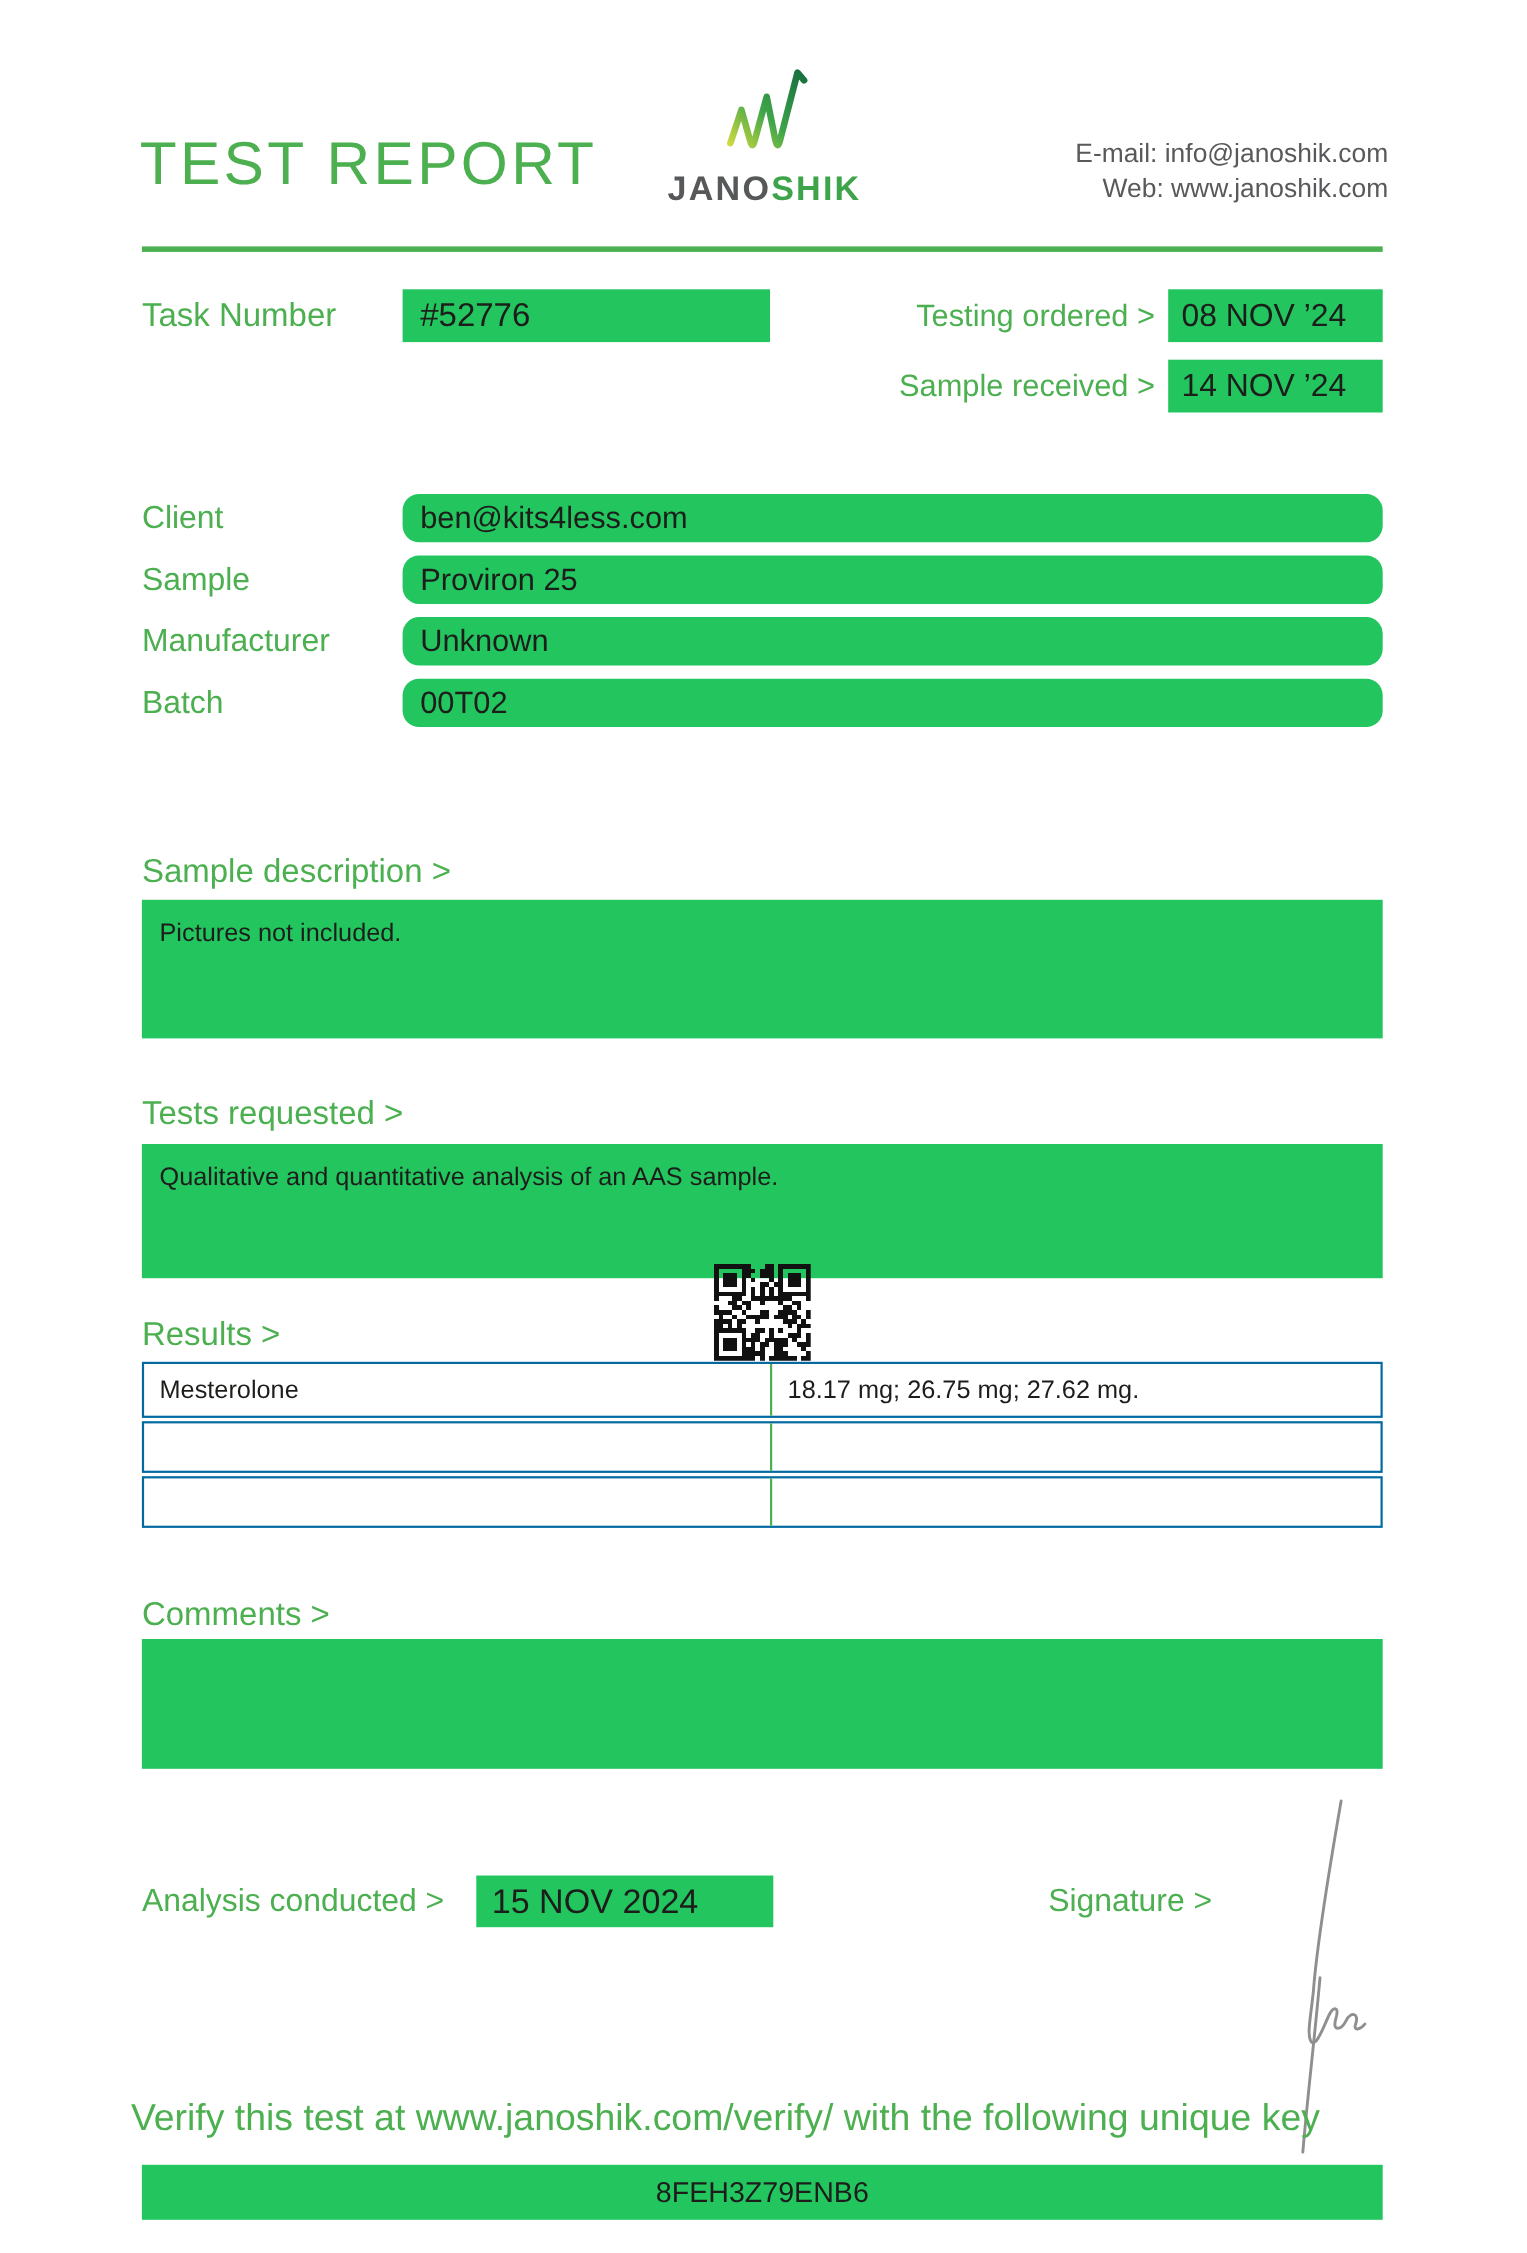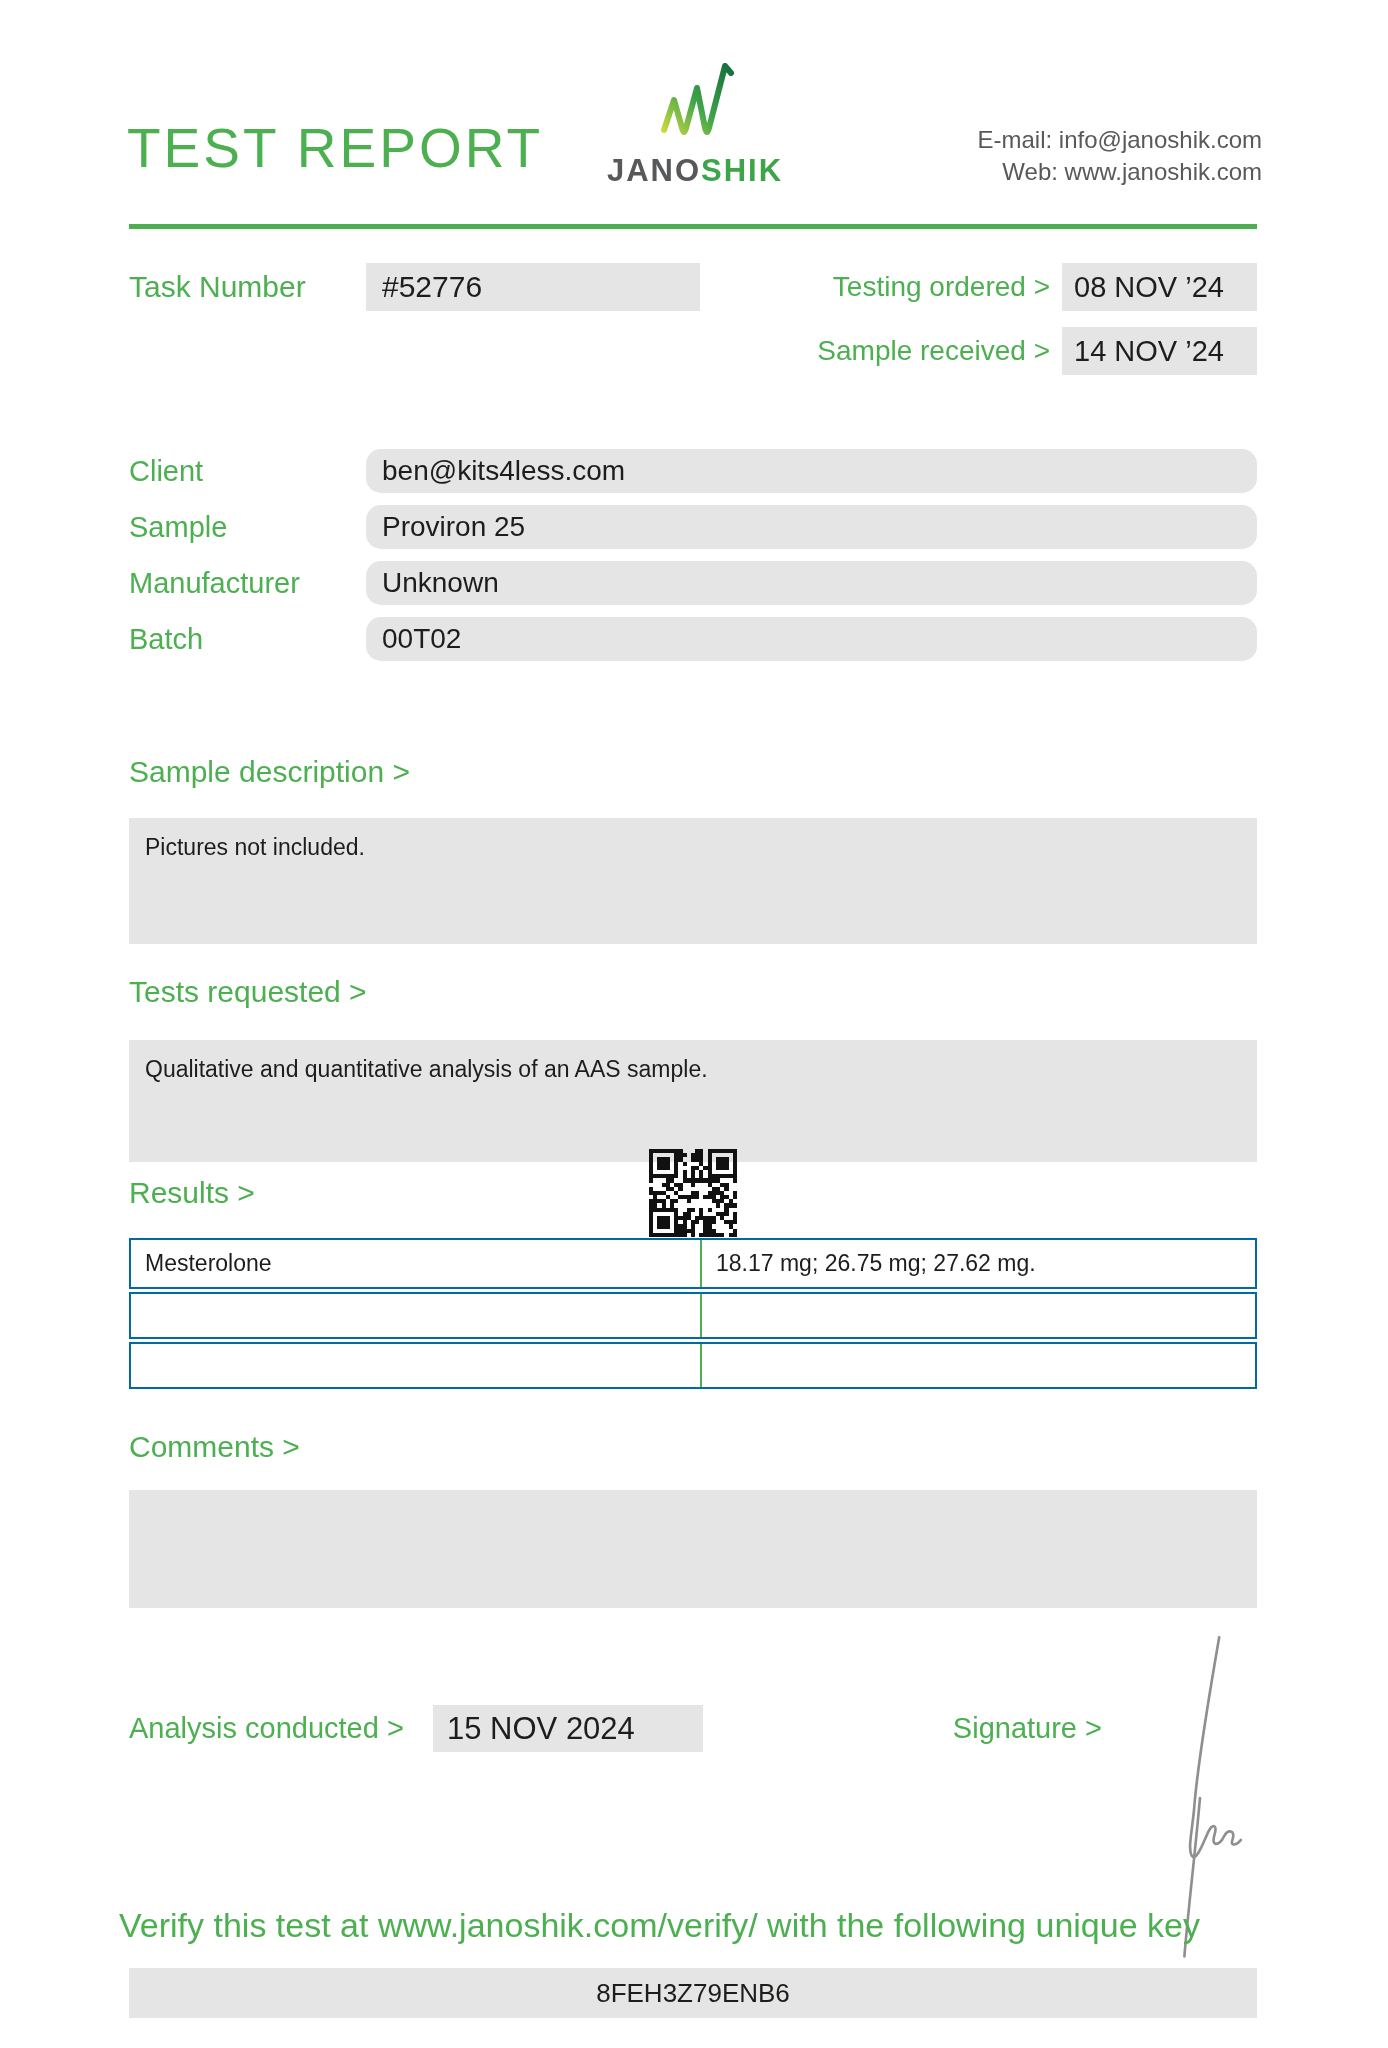--- a/index.html
+++ b/index.html
@@ -2,42 +2,42 @@
 <html><head>
 <meta charset="utf-8">
 <style>
   html,body{margin:0;padding:0;background:#ffffff;}
   .page{
     position:relative;width:1388px;height:2048px;background:#ffffff;
     font-family:"Liberation Sans",sans-serif;color:#1d1d1b;overflow:hidden;
   }
   .abs{position:absolute;}
   .green{color:#4caf50;}
-  .graybox{background:#e5e5e5;box-sizing:border-box;}
+  .graybox{background:#22c55e;box-sizing:border-box;}
   
   .title{left:127px;top:116px;font-size:55px;letter-spacing:3px;color:#4caf50;}
   .logo-wrap{left:575px;top:58px;width:240px;text-align:center;}
   .logo-icon{width:84px;height:92px;display:inline-block;}
   .logo-text{font-size:31px;font-weight:bold;letter-spacing:2px;line-height:34px;}
   .logo-jano{color:#57585a;}
   .logo-shik{color:#3ea44a;}
   .contact{right:126px;top:124px;text-align:right;font-size:24px;color:#58595b;line-height:32px;}
   .rule{left:129px;top:224px;width:1128px;height:5px;background:#4caf50;}
   
   .task-label{left:129px;top:263px;height:48px;line-height:48px;font-size:30px;}
   .task-box{left:366px;top:263px;width:334px;height:48px;line-height:48px;font-size:30px;padding-left:16px;}
   .date-label{left:740px;width:310px;height:48px;line-height:48px;text-align:right;font-size:28px;}
   .date-box{left:1062px;width:195px;height:48px;line-height:48px;font-size:29px;padding-left:12px;}
   .r1{top:263px;} .r2{top:327px;}
   
   .det-label{left:129px;height:44px;line-height:44px;font-size:29px;}
   .det-box{left:366px;width:891px;height:44px;line-height:44px;font-size:28px;padding-left:16px;border-radius:15px;}
   .d0{top:449px;} .d1{top:505px;} .d2{top:561px;} .d3{top:617px;}
   
-  .sec-head{left:129px;font-size:30px;color:#4caf50;}
+  .sec-head{left:129px;font-size:30px;color:#4caf50;margin-top:21px;}
   .body-box{left:129px;width:1128px;padding:14px 16px;font-size:23px;line-height:30px;}
   .desc-head{top:755px;} .desc-box{top:818px;height:126px;}
   .tests-head{top:975px;} .tests-box{top:1040px;height:122px;}
   .results-head{top:1176px;}
   .qr{left:649px;top:1149px;width:88px;height:88px;}
   .qr svg{width:88px;height:88px;display:block;}
   
   .trow{left:129px;width:1128px;border:2px solid #0369a1;box-sizing:border-box;display:flex;background:#ffffff;}
   .trow1{top:1238px;height:51px;}
   .trow2{top:1292px;height:47px;}

